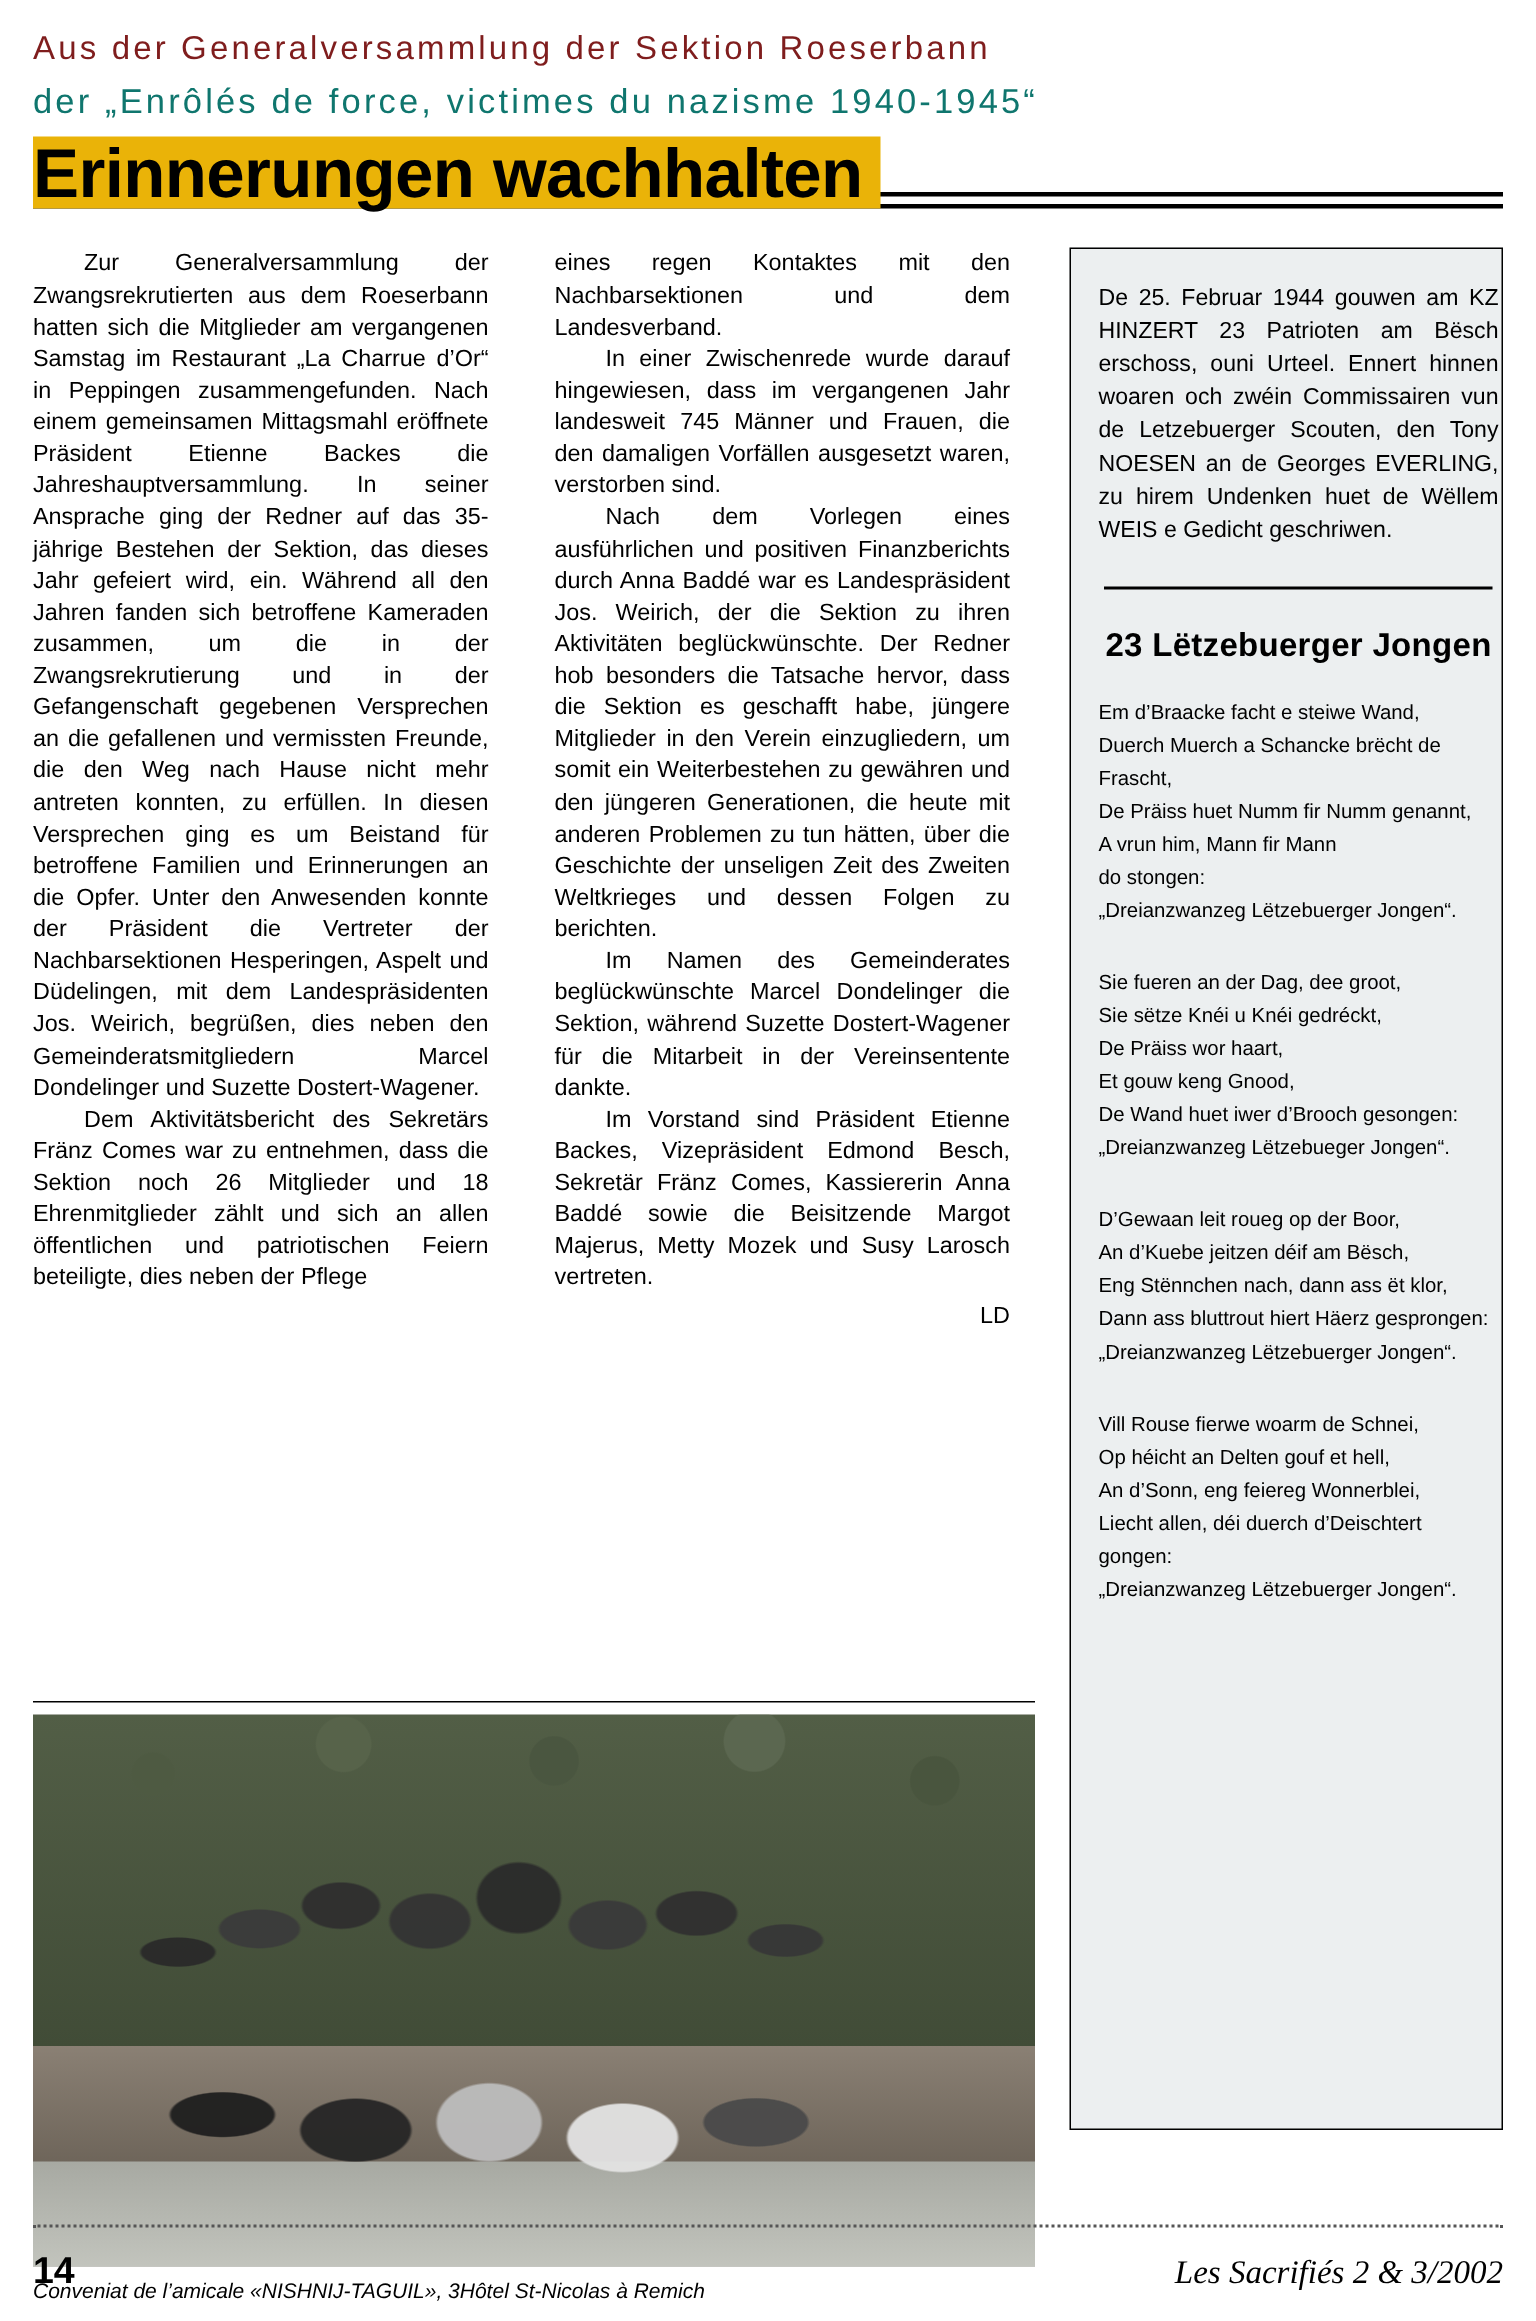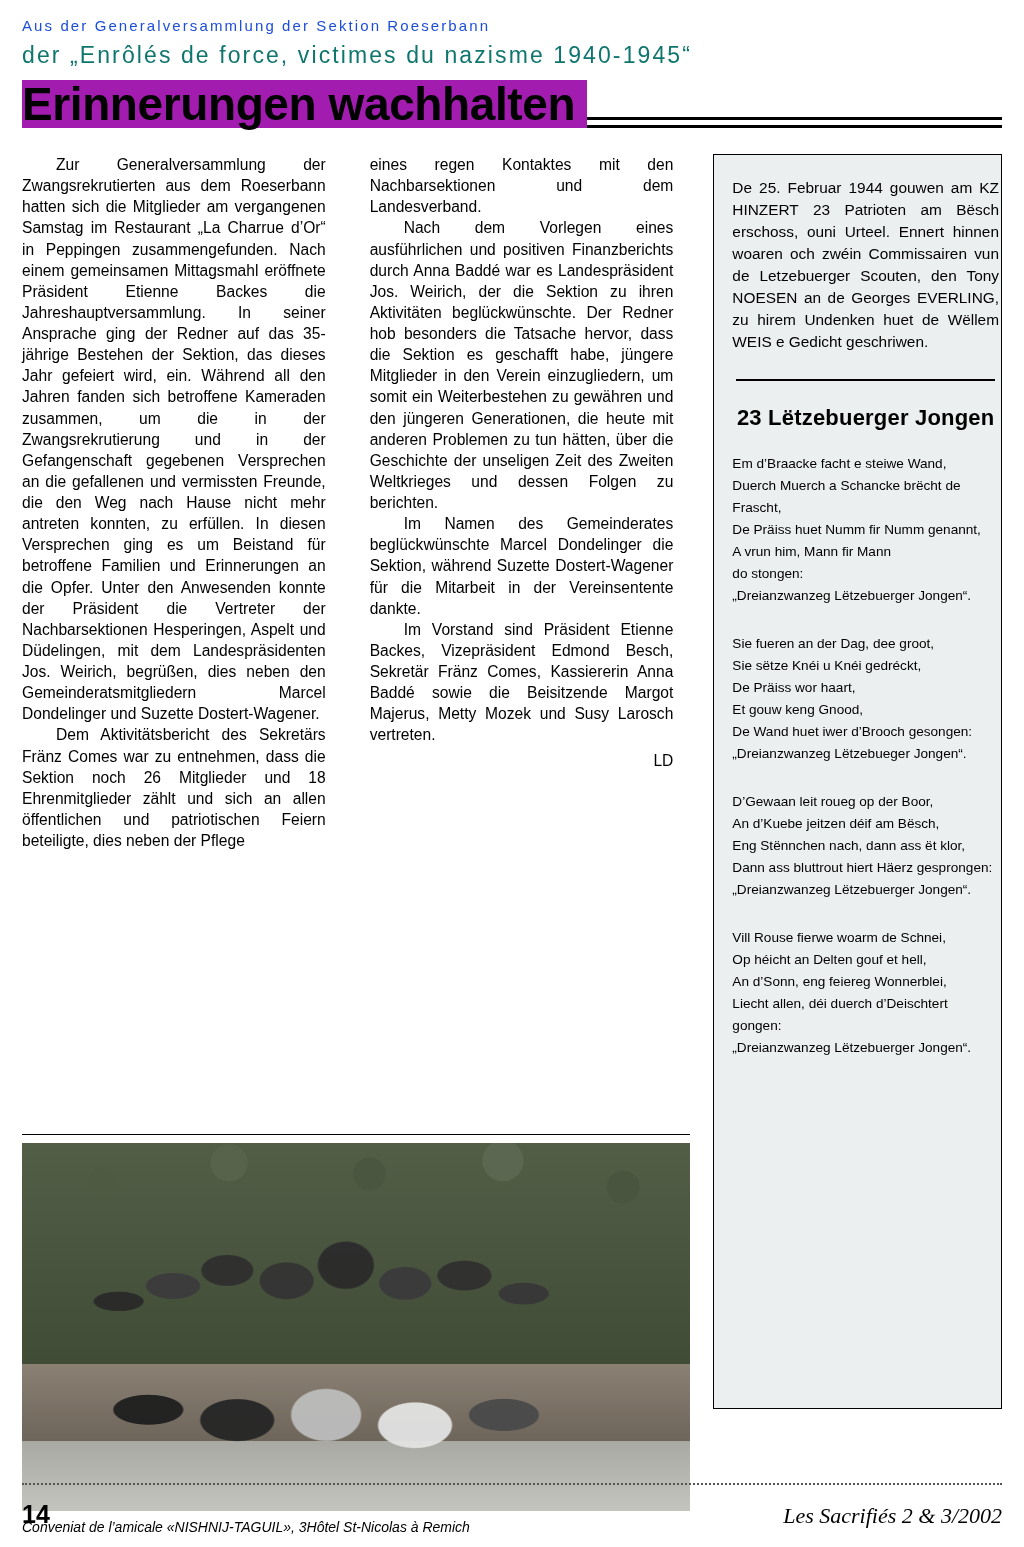--- a/index.html
+++ b/index.html
@@ -17,24 +17,24 @@
   }
   .page {
     position: relative;
     width: 1024px;
     height: 1547px;
     box-sizing: border-box;
     padding: 14px 22px 0 22px;
   }
   
   .kicker {
-    font-size: 15px;
+    font-size: 22px;
     letter-spacing: 2.1px;
     line-height: 1.62;
-    color: #1d4ed8;
+    color: #7f1d1d;
     font-weight: 400;
     white-space: nowrap;
   }
   .kicker-2 {
     font-size: 23px;
     letter-spacing: 2.1px;
     line-height: 1.5;
     color: #0f766e;
     white-space: nowrap;
   }
@@ -43,21 +43,21 @@
     margin-top: 7px;
   }
   .headline {
     font-size: 46px;
     font-weight: bold;
     letter-spacing: -0.4px;
     line-height: 1.05;
     display: inline-block;
     position: relative;
     z-index: 2;
-    background: #a21caf;
+    background: #eab308;
     padding-right: 12px;
   }
   .headline-rule {
     position: absolute;
     left: 0;
     right: 0;
     bottom: 8px;
     height: 3px;
     background: #000;
     z-index: 1;
@@ -242,20 +242,21 @@
 
   <div class="content">
 
     <div class="col col-1">
       <p class="first">Zur Generalversammlung der Zwangsrekrutierten aus dem Roeserbann hatten sich die Mitglieder am vergangenen Samstag im Restaurant „La Charrue d’Or“ in Peppingen zusammengefunden. Nach einem gemeinsamen Mittagsmahl eröffnete Präsident Etienne Backes die Jahreshauptversammlung. In seiner Ansprache ging der Redner auf das 35-jährige Bestehen der Sektion, das dieses Jahr gefeiert wird, ein. Während all den Jahren fanden sich betroffene Kameraden zusammen, um die in der Zwangsrekrutierung und in der Gefangenschaft gegebenen Versprechen an die gefallenen und vermissten Freunde, die den Weg nach Hause nicht mehr antreten konnten, zu erfüllen. In diesen Versprechen ging es um Beistand für betroffene Familien und Erinnerungen an die Opfer. Unter den Anwesenden konnte der Präsident die Vertreter der Nachbarsektionen Hesperingen, Aspelt und Düdelingen, mit dem Landespräsidenten Jos. Weirich, begrüßen, dies neben den Gemeinderatsmitgliedern Marcel Dondelinger und Suzette Dostert-Wagener.</p>
       <p>Dem Aktivitätsbericht des Sekretärs Fränz Comes war zu entnehmen, dass die Sektion noch 26 Mitglieder und 18 Ehrenmitglieder zählt und sich an allen öffentlichen und patriotischen Feiern beteiligte, dies neben der Pflege</p>
     </div>
 
     <div class="col col-2">
       <p class="first" style="text-indent:0">eines regen Kontaktes mit den Nachbarsektionen und dem Landesverband.</p>
+      <p>In einer Zwischenrede wurde darauf hingewiesen, dass im vergangenen Jahr landesweit 745 Männer und Frauen, die den damaligen Vorfällen ausgesetzt waren, verstorben sind.</p>
       <p>Nach dem Vorlegen eines ausführlichen und positiven Finanzberichts durch Anna Baddé war es Landespräsident Jos. Weirich, der die Sektion zu ihren Aktivitäten beglückwünschte. Der Redner hob besonders die Tatsache hervor, dass die Sektion es geschafft habe, jüngere Mitglieder in den Verein einzugliedern, um somit ein Weiterbestehen zu gewähren und den jüngeren Generationen, die heute mit anderen Problemen zu tun hätten, über die Geschichte der unseligen Zeit des Zweiten Weltkrieges und dessen Folgen zu berichten.</p>
       <p>Im Namen des Gemeinderates beglückwünschte Marcel Dondelinger die Sektion, während Suzette Dostert-Wagener für die Mitarbeit in der Vereinsentente dankte.</p>
       <p>Im Vorstand sind Präsident Etienne Backes, Vizepräsident Edmond Besch, Sekretär Fränz Comes, Kassiererin Anna Baddé sowie die Beisitzende Margot Majerus, Metty Mozek und Susy Larosch vertreten.</p>
       <div class="sig">LD</div>
     </div>
 
     <div class="sidebar">
       <div class="sidebar-lead">De 25. Februar 1944 gouwen am KZ HINZERT 23 Patrioten am Bësch erschoss, ouni Urteel. Ennert hinnen woaren och zwéin Commissairen vun de Letzebuerger Scouten, den Tony NOESEN an de Georges EVERLING, zu hirem Undenken huet de Wëllem WEIS e Gedicht geschriwen.</div>
       <hr class="sidebar-divider">
       <div class="poem-title">23 Lëtzebuerger Jongen</div>

